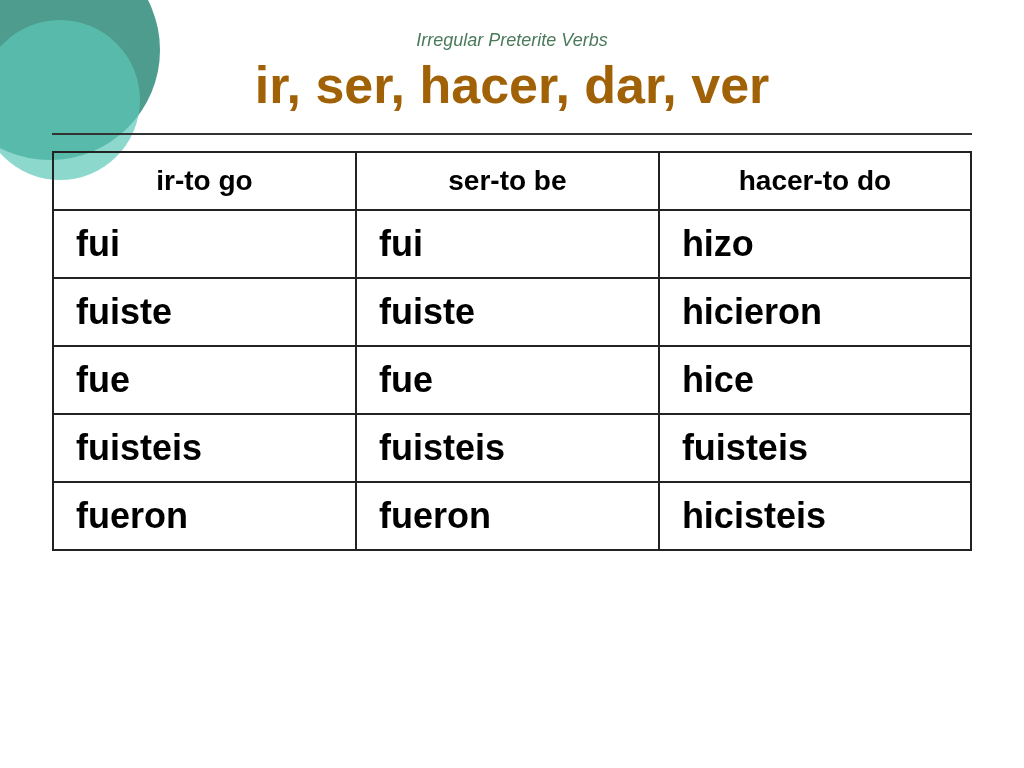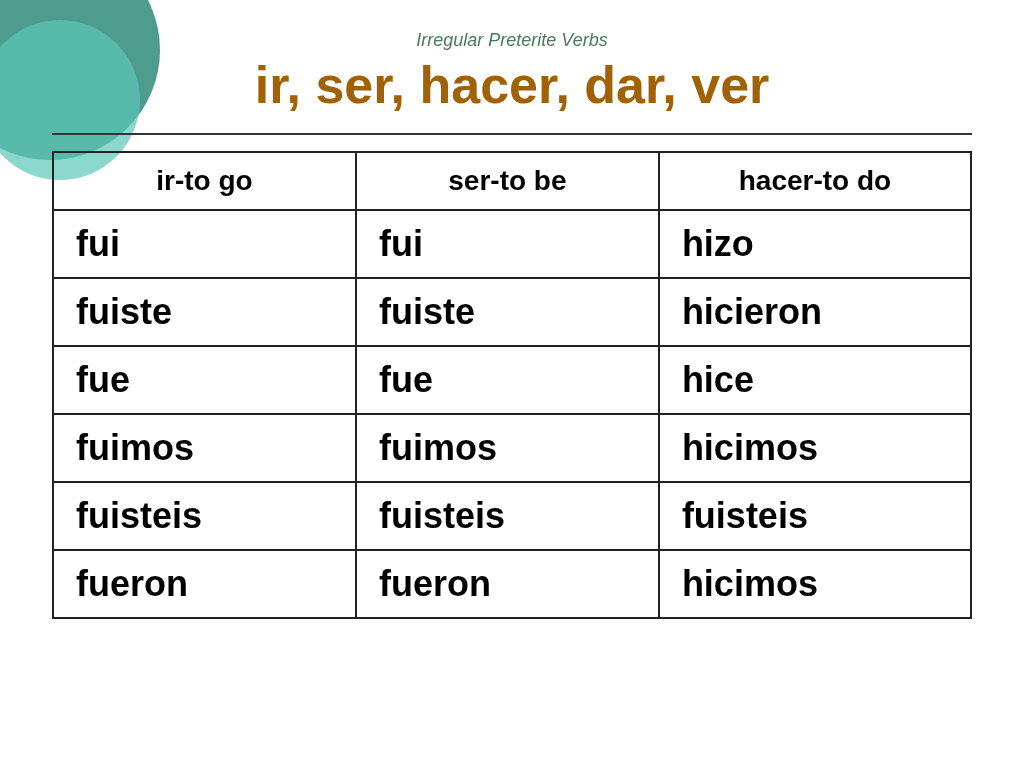--- a/index.html
+++ b/index.html
@@ -146,30 +146,25 @@
           <td>fuiste</td>
           <td>fuiste</td>
           <td>hicieron</td>
         </tr>
         <tr class="data-row">
           <td>fue</td>
           <td>fue</td>
           <td>hice</td>
         </tr>
         <tr class="data-row">
-          <td>fuimos</td>
-          <td>fuimos</td>
-          <td>hicimos</td>
-        </tr>
-        <tr class="data-row">
           <td>fuisteis</td>
           <td>fuisteis</td>
           <td>fuisteis</td>
         </tr>
         <tr class="data-row">
           <td>fueron</td>
           <td>fueron</td>
-          <td>hicimos</td>
+          <td>hicisteis</td>
         </tr>
       </tbody>
   </table>
 
 </div>
 
 </body></html>

